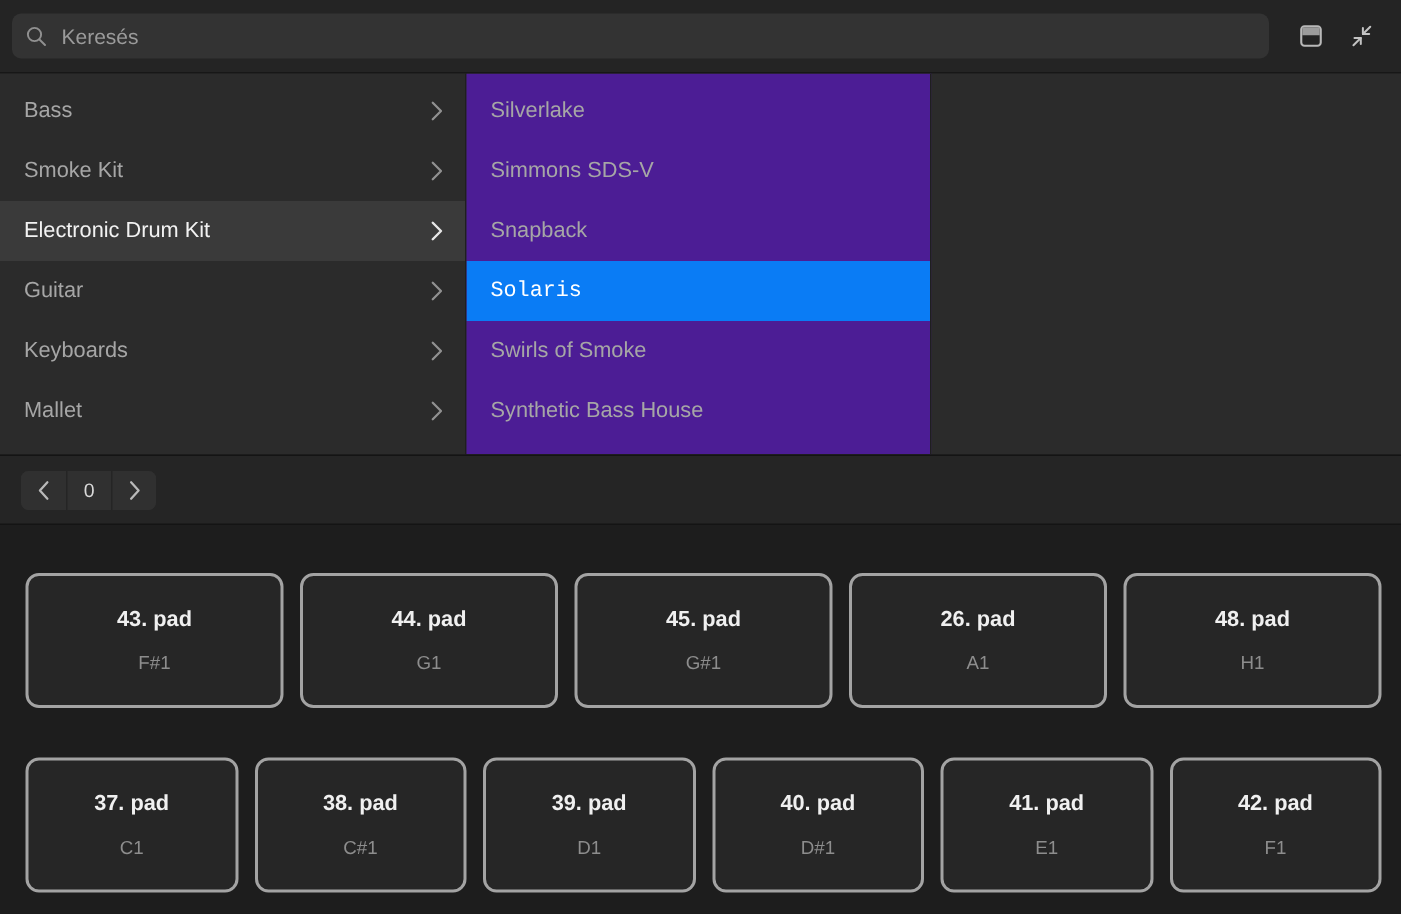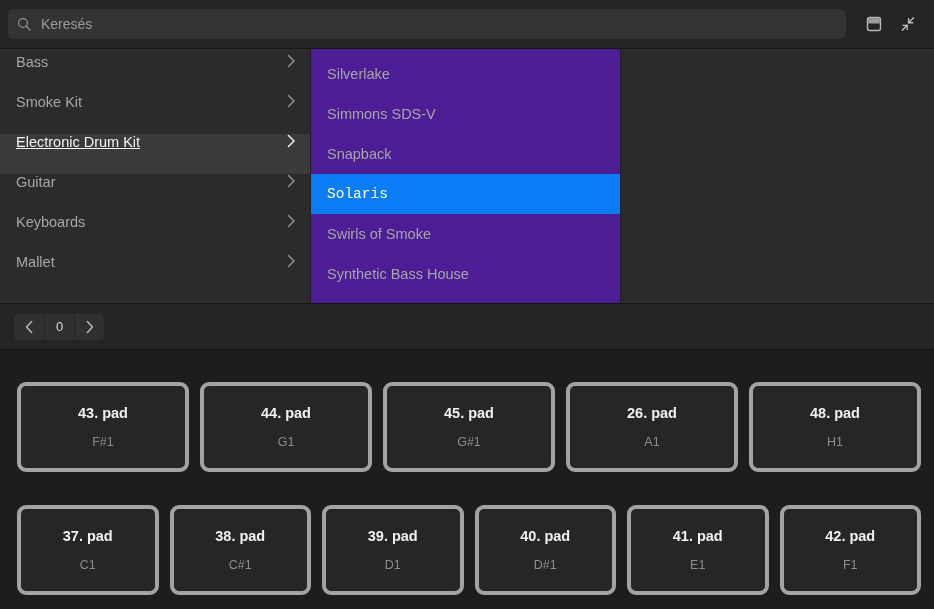--- a/index.html
+++ b/index.html
@@ -127,34 +127,34 @@
 
   .col-detail {
     flex: 1 1 auto;
     background: #2b2b2b;
   }
 
   .cat-row {
     position: relative;
     height: 40px;
     display: flex;
-    align-items: flex-start;
+    align-items: center;
     padding: 0 13px 0 16px;
     cursor: default;
   }
   .cat-row .label {
     flex: 1 1 auto;
     font-size: 14.5px;
     color: #a6a6a6;
     white-space: nowrap;
     overflow: hidden;
     text-overflow: ellipsis;
   }
   .cat-row.selected { background: #3a3a3a; }
-  .cat-row.selected .label { color: #f2f2f2; text-decoration: underline; }
+  .cat-row.selected .label { color: #f2f2f2; }
   .chev {
     flex: 0 0 auto;
     width: 12px;
     height: 14px;
     opacity: .62;
     display: flex;
     align-items: center;
     justify-content: center;
   }
   .cat-row.selected .chev { opacity: .95; }
@@ -230,21 +230,21 @@
   .pad-row {
     display: flex;
     gap: 11px;
     flex: 1 1 0;
     min-height: 0;
   }
 
   .pad {
     flex: 1 1 0;
     background: #262626;
-    border: 4px solid #a3a3a3;
+    border: 2px solid #a3a3a3;
     border-radius: 9px;
     display: flex;
     flex-direction: column;
     align-items: center;
     justify-content: center;
     gap: 14px;
     cursor: default;
     min-width: 0;
     overflow: hidden;
     margin-top: 21px;

